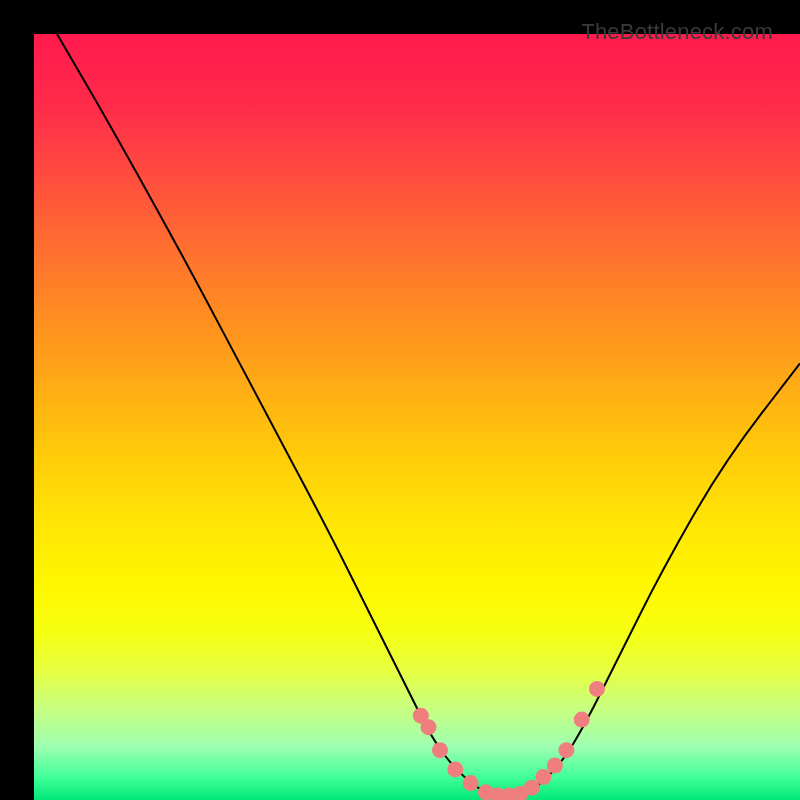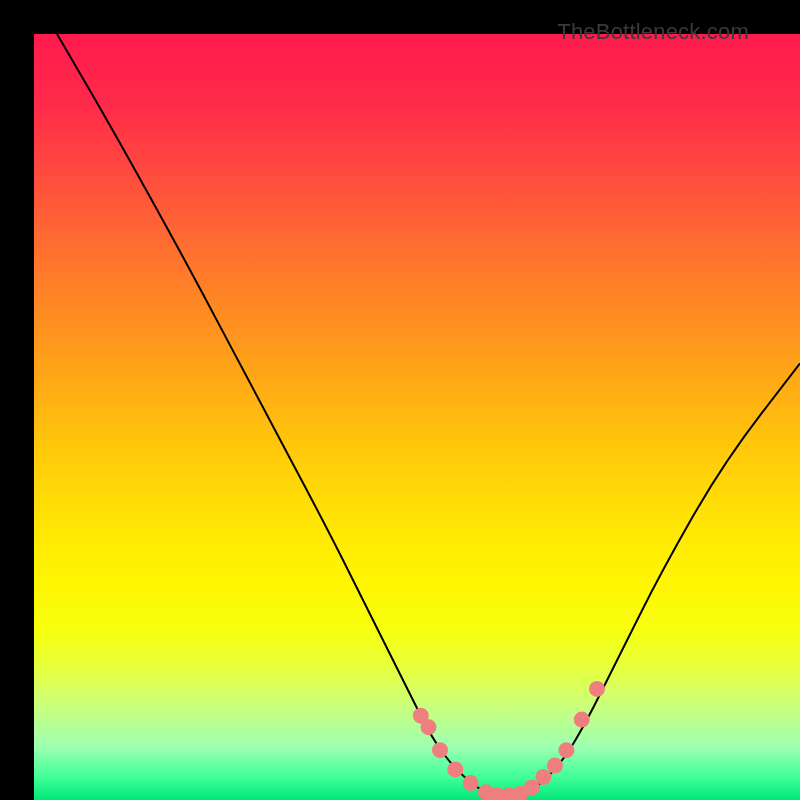--- a/index.html
+++ b/index.html
@@ -28,21 +28,21 @@
       #f6ff10 78%,
       #e6ff40 83%,
       #c8ff80 88%,
       #9effb0 93%,
       #42ff9a 97%,
       #00e878 100%
     );
   }
   .brand {
     position: absolute;
-    top: 2px; right: 34px;
+    top: 2px; right: 10px;
     font-family: Arial, Helvetica, sans-serif;
     font-size: 22px;
     font-weight: 500;
     color: #3a3a3a;
     letter-spacing: 0.2px;
     z-index: 10;
   }
   svg.curve {
     position: absolute;
     left: 17px; top: 17px;

